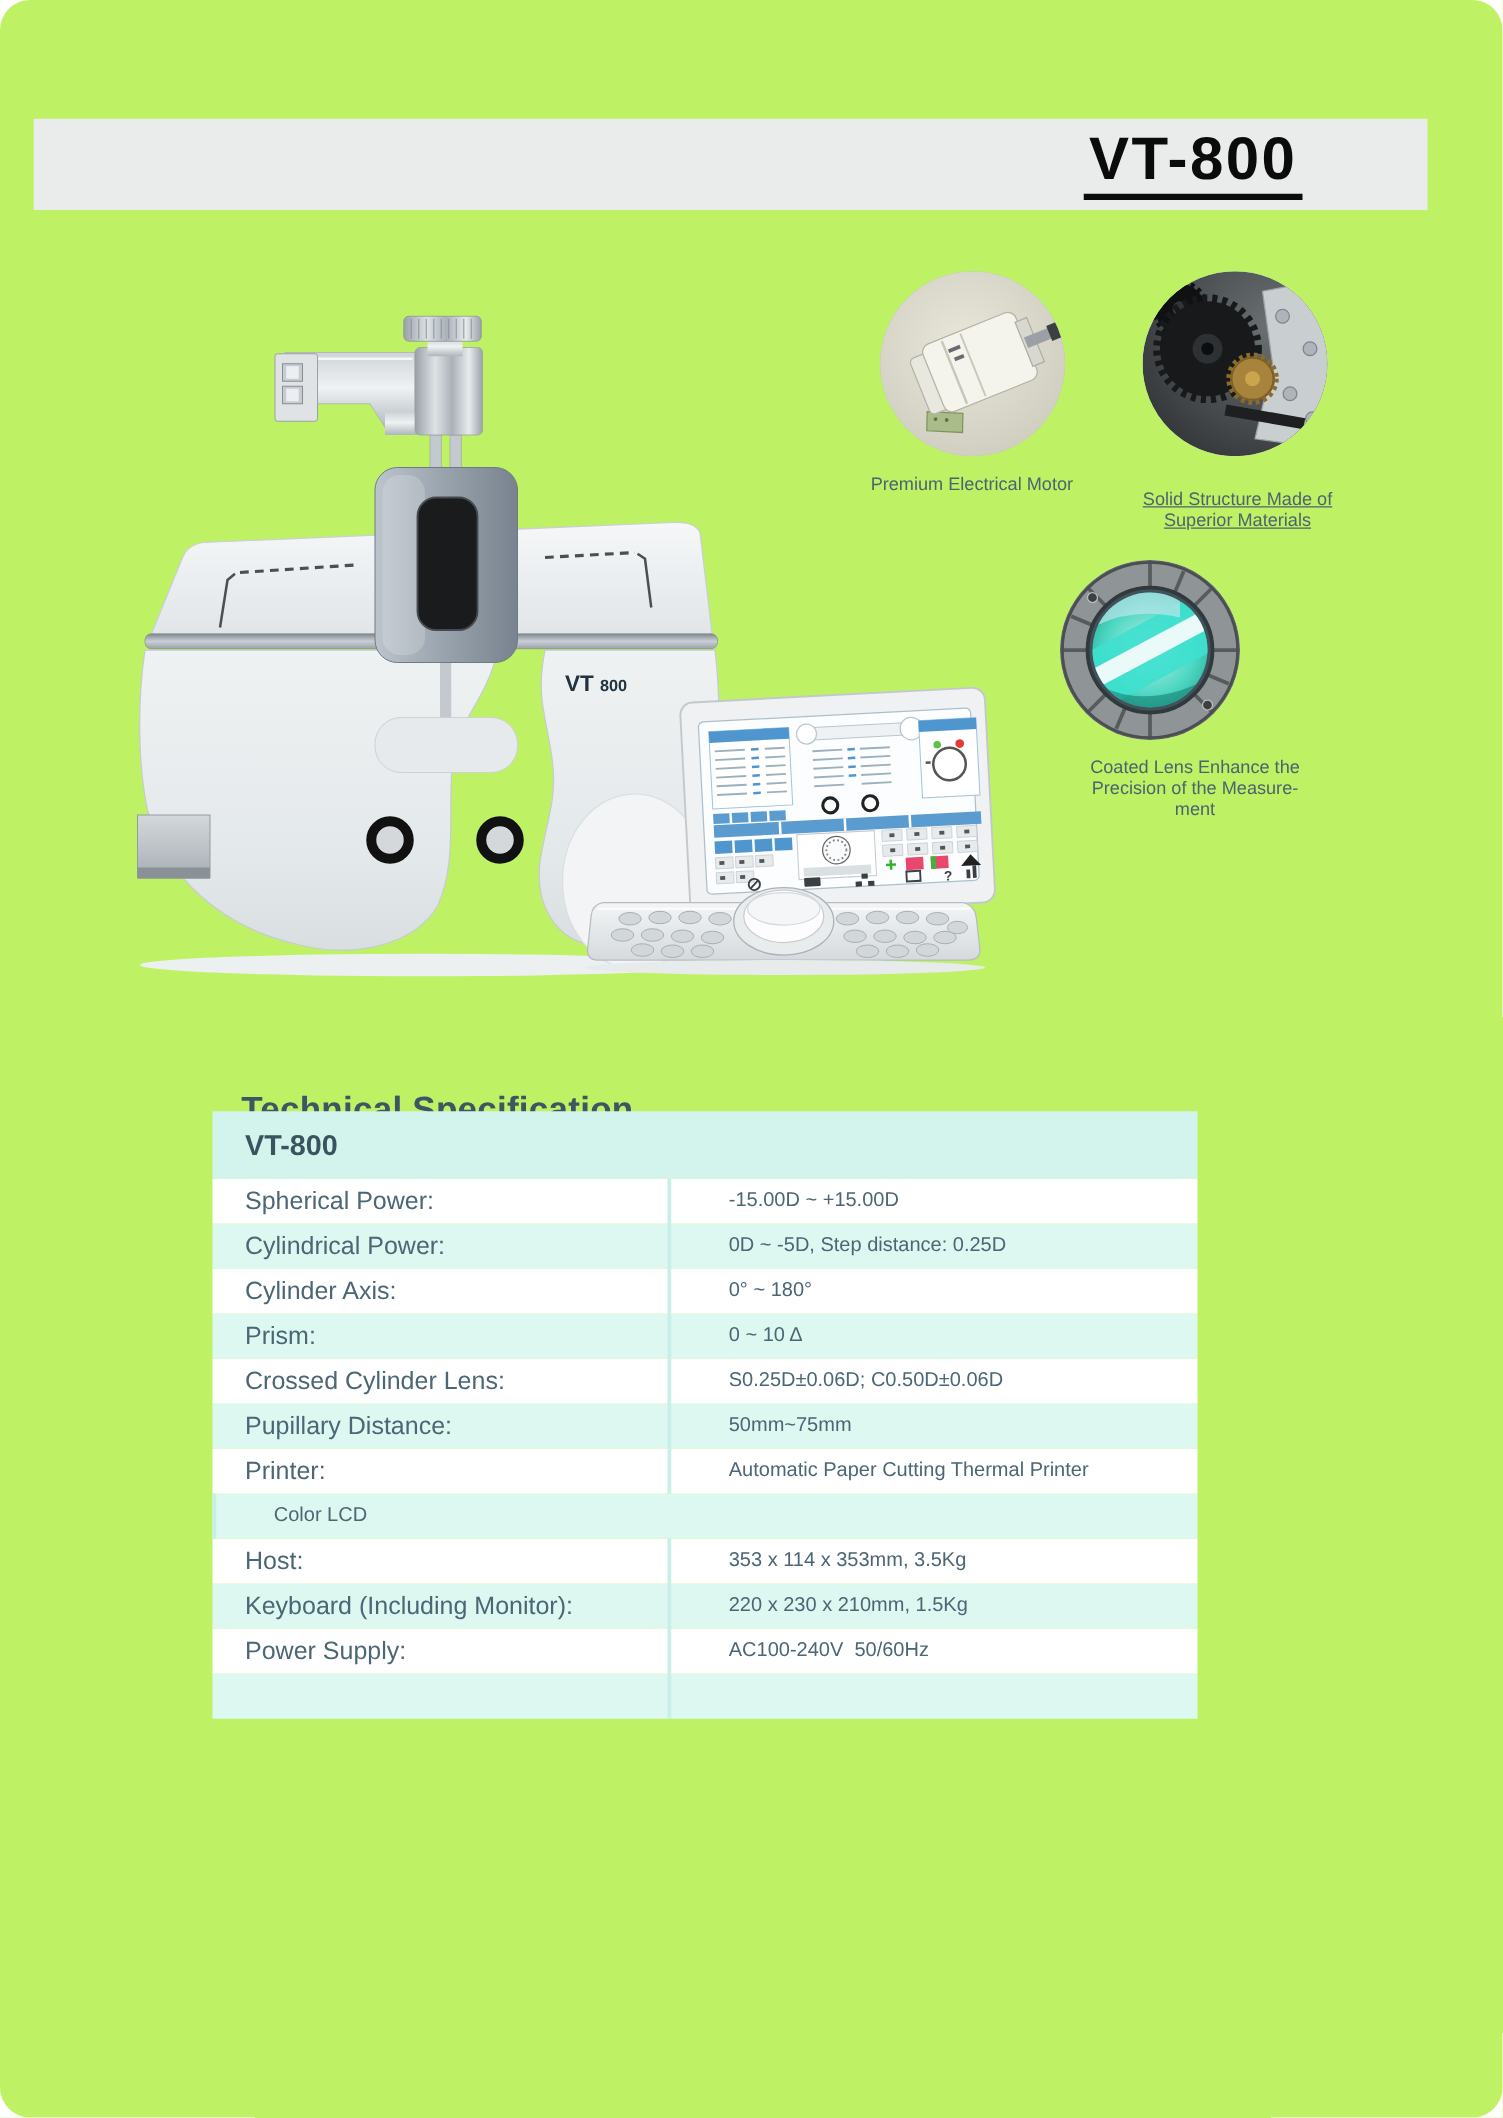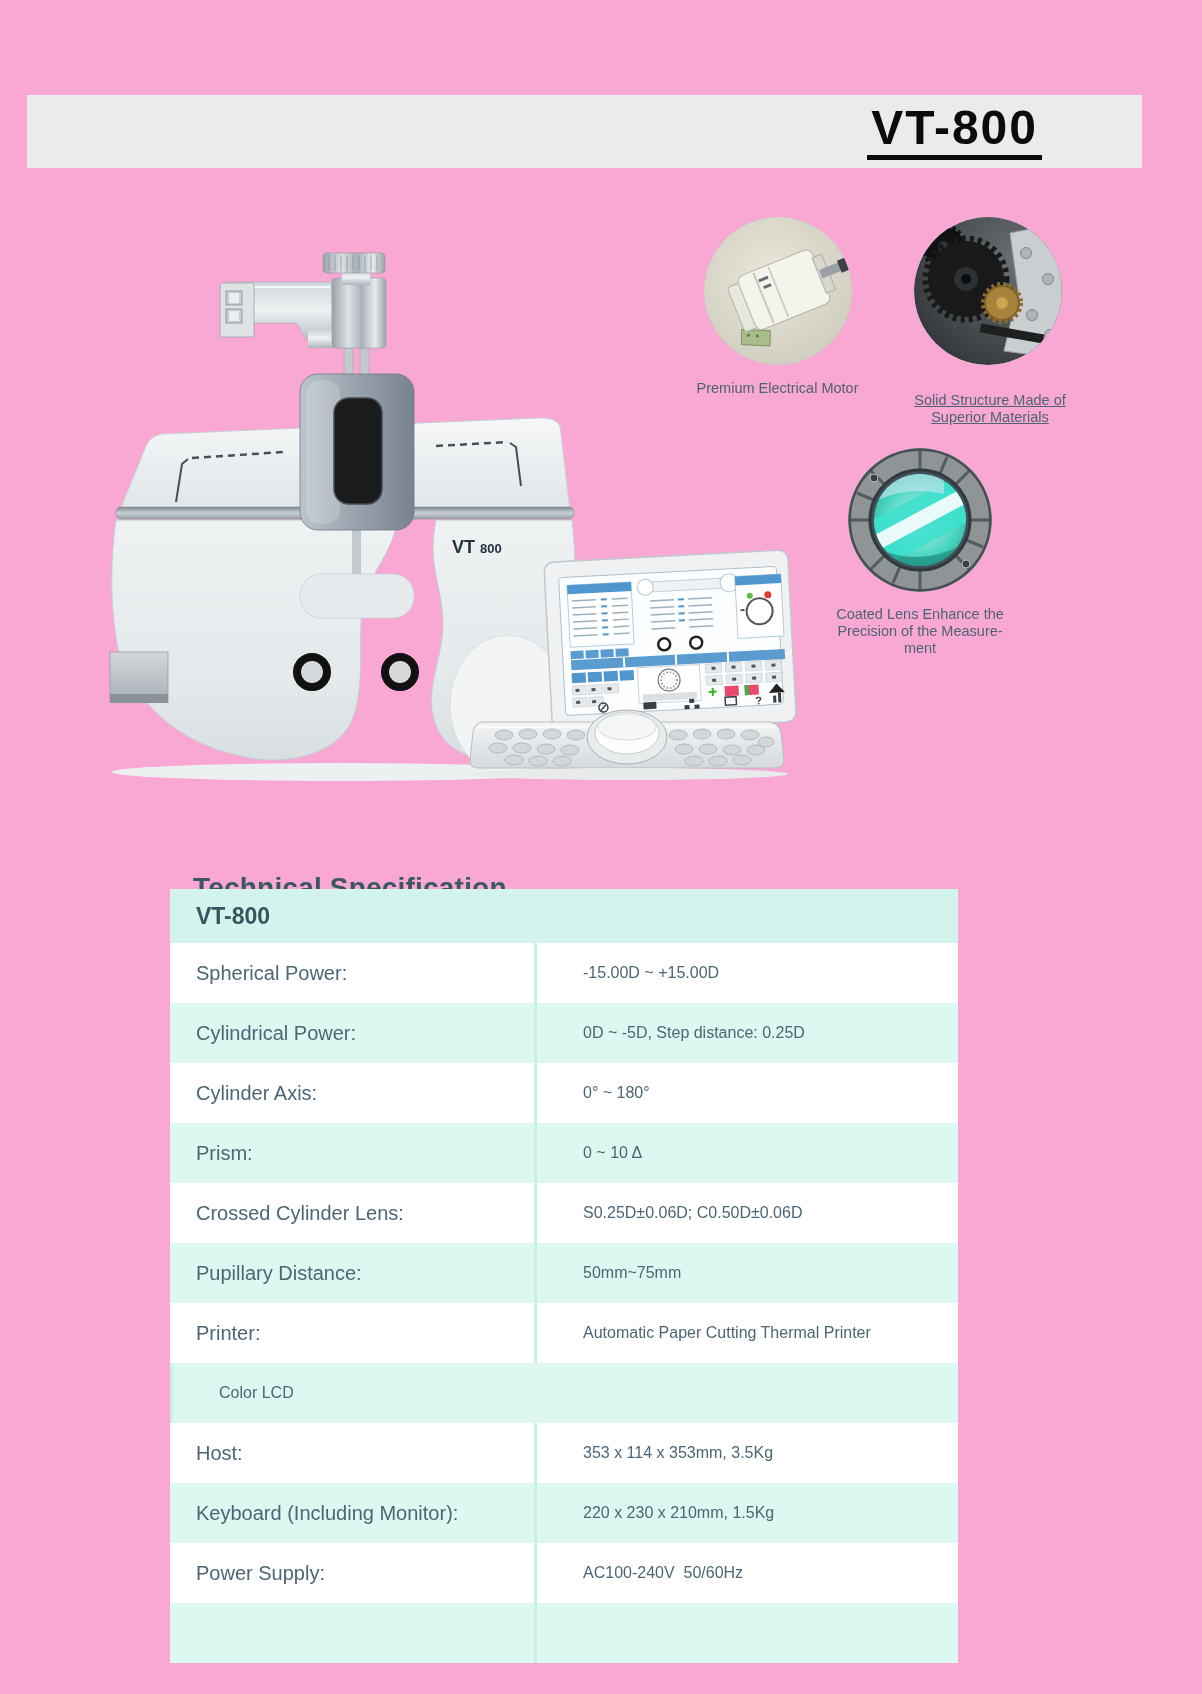--- a/index.html
+++ b/index.html
@@ -1,18 +1,18 @@
 <!DOCTYPE html>
 <html><head>
 <meta charset="utf-8">
 <style>
   html,body{margin:0;padding:0;background:#ffffff;}
   .page{
-    position:relative;width:1202px;height:1694px;margin:0 auto;background:#f9a8d4;
-    font-family:"Liberation Sans",sans-serif;overflow:hidden;
+    position:relative;width:1202px;height:1694px;margin:0 auto;background:#bef264;
+    font-family:"Liberation Sans",sans-serif;overflow:hidden;border-radius:24px;
   }
   
   .band{
     position:absolute;left:27px;top:95px;width:1115px;height:73px;
     background:#e9eceb;display:flex;align-items:center;justify-content:flex-end;
   }
   .model-title{
     margin-right:100px;font-size:48px;font-weight:800;letter-spacing:2px;color:#0b0b0b;
     border-bottom:5px solid #0b0b0b;padding:0 4px 1px 4px;line-height:1.05;
   }
@@ -26,21 +26,21 @@
   .section-heading{
     position:absolute;left:193px;top:872px;font-size:28px;font-weight:bold;color:#3d5663;
     letter-spacing:0.2px;
   }
   
   .spec-table{position:absolute;left:170px;top:889px;width:788px;}
   .t-head{
     height:54px;background:#d3f4ec;display:flex;align-items:center;
     padding-left:26px;font-size:23px;font-weight:bold;color:#39545f;box-sizing:border-box;
   }
-  .t-row{display:flex;height:60px;align-items:stretch;}
+  .t-row{display:flex;height:36px;align-items:stretch;}
   .t-row.white{background:#ffffff;}
   .t-row.mint{background:#ddf7f1;}
   .t-label{
     width:364px;box-sizing:border-box;padding-left:26px;display:flex;align-items:center;
     font-size:20px;color:#4b6674;
   }
   .t-value{
     flex:1;box-sizing:border-box;border-left:3px solid #c9f0e8;padding-left:46px;
     display:flex;align-items:center;font-size:16px;color:#4b6674;white-space:pre;
   }
@@ -438,21 +438,21 @@
         <rect x="-6" y="64" width="156" height="15" fill="#f2fbfa" opacity="0.95" transform="rotate(-28 72 72)"></rect>
         <path d="M26,30 Q60,20 96,30 L96,46 Q60,38 30,52 Z" fill="#cfe8f2" opacity="0.6"></path>
         <path d="M30,100 Q70,120 116,96 L116,120 L30,120 Z" fill="#0d7263" opacity="0.5"></path>
       </g>
     </g>
   </svg>
 
   <div class="caption" style="left:655px;top:380px;width:245px;">Premium Electrical Motor</div>
   <div class="caption" style="left:878px;top:392px;width:224px;text-decoration:underline;">Solid Structure Made of
 Superior Materials</div>
-  <div class="caption" style="left:808px;top:606px;width:224px;">Coated Lens Enhance the
+  <div class="caption" style="left:844px;top:606px;width:224px;">Coated Lens Enhance the
 Precision of the Measure-
 ment</div>
 
   <div class="section-heading">Technical Specification</div>
 
   <div class="spec-table">
     <div class="t-head">VT-800</div>
     <div>
         <div class="t-row white">
           <div class="t-label">Spherical Power:</div>

